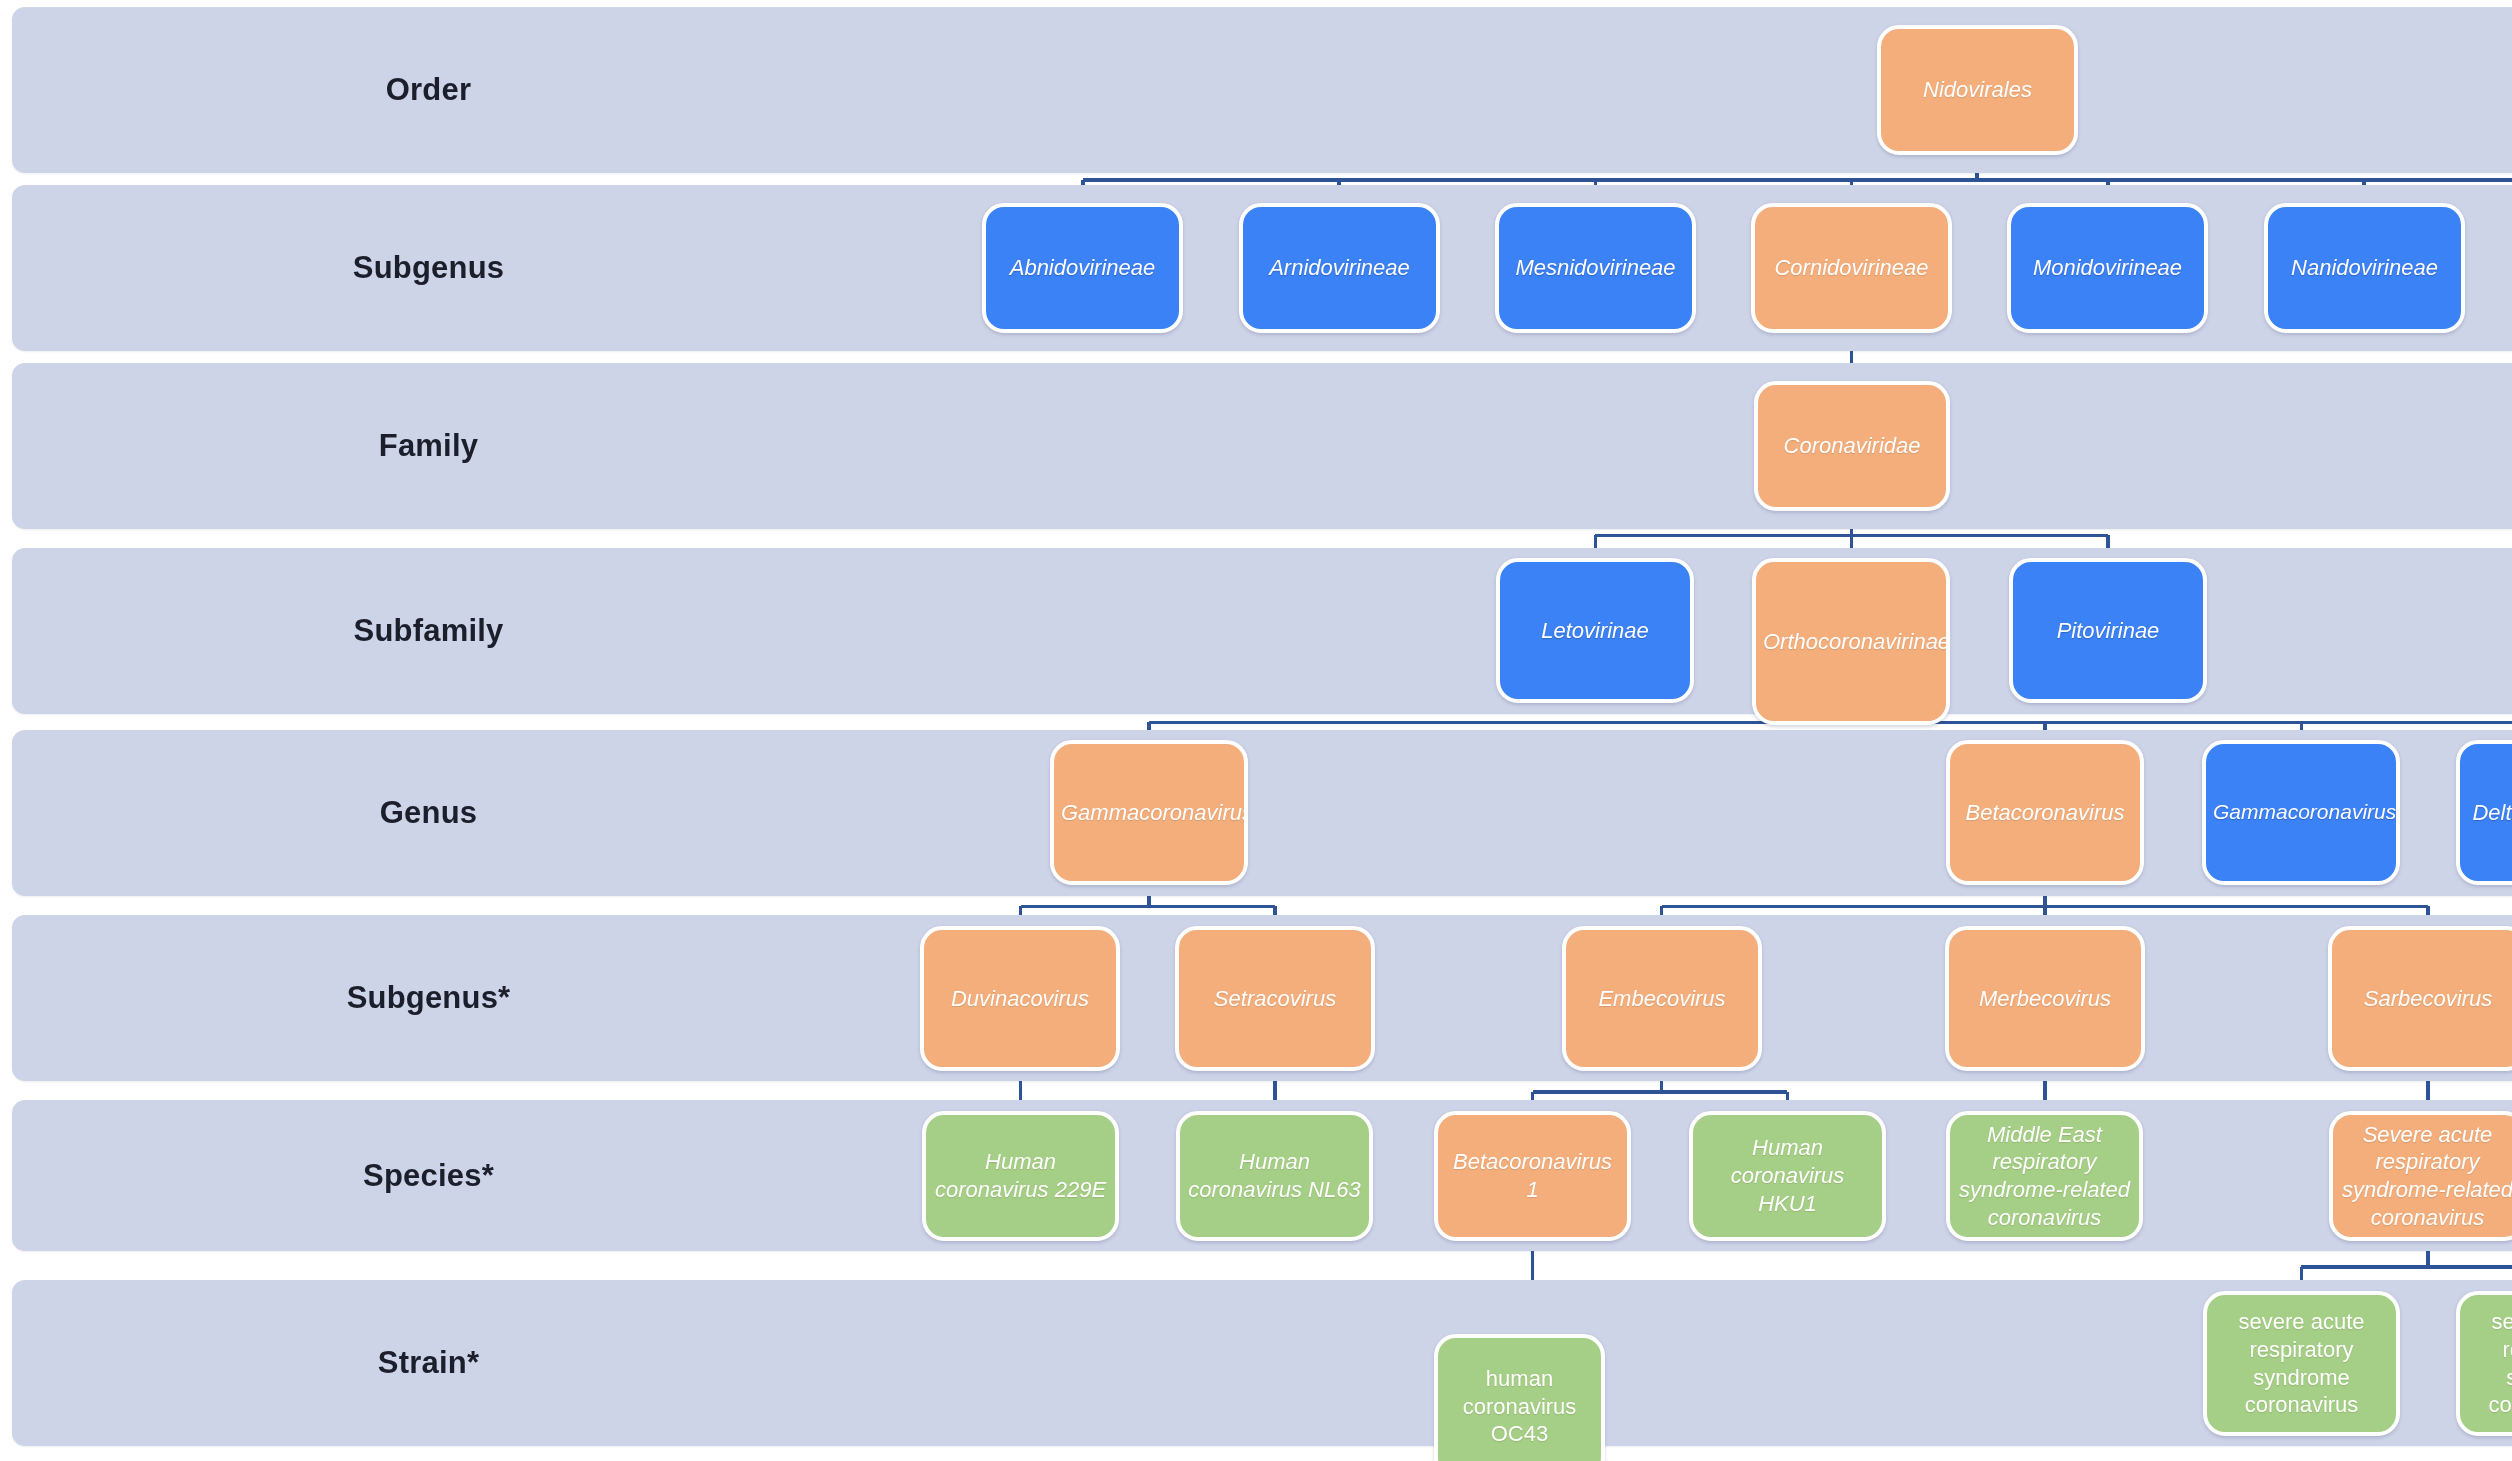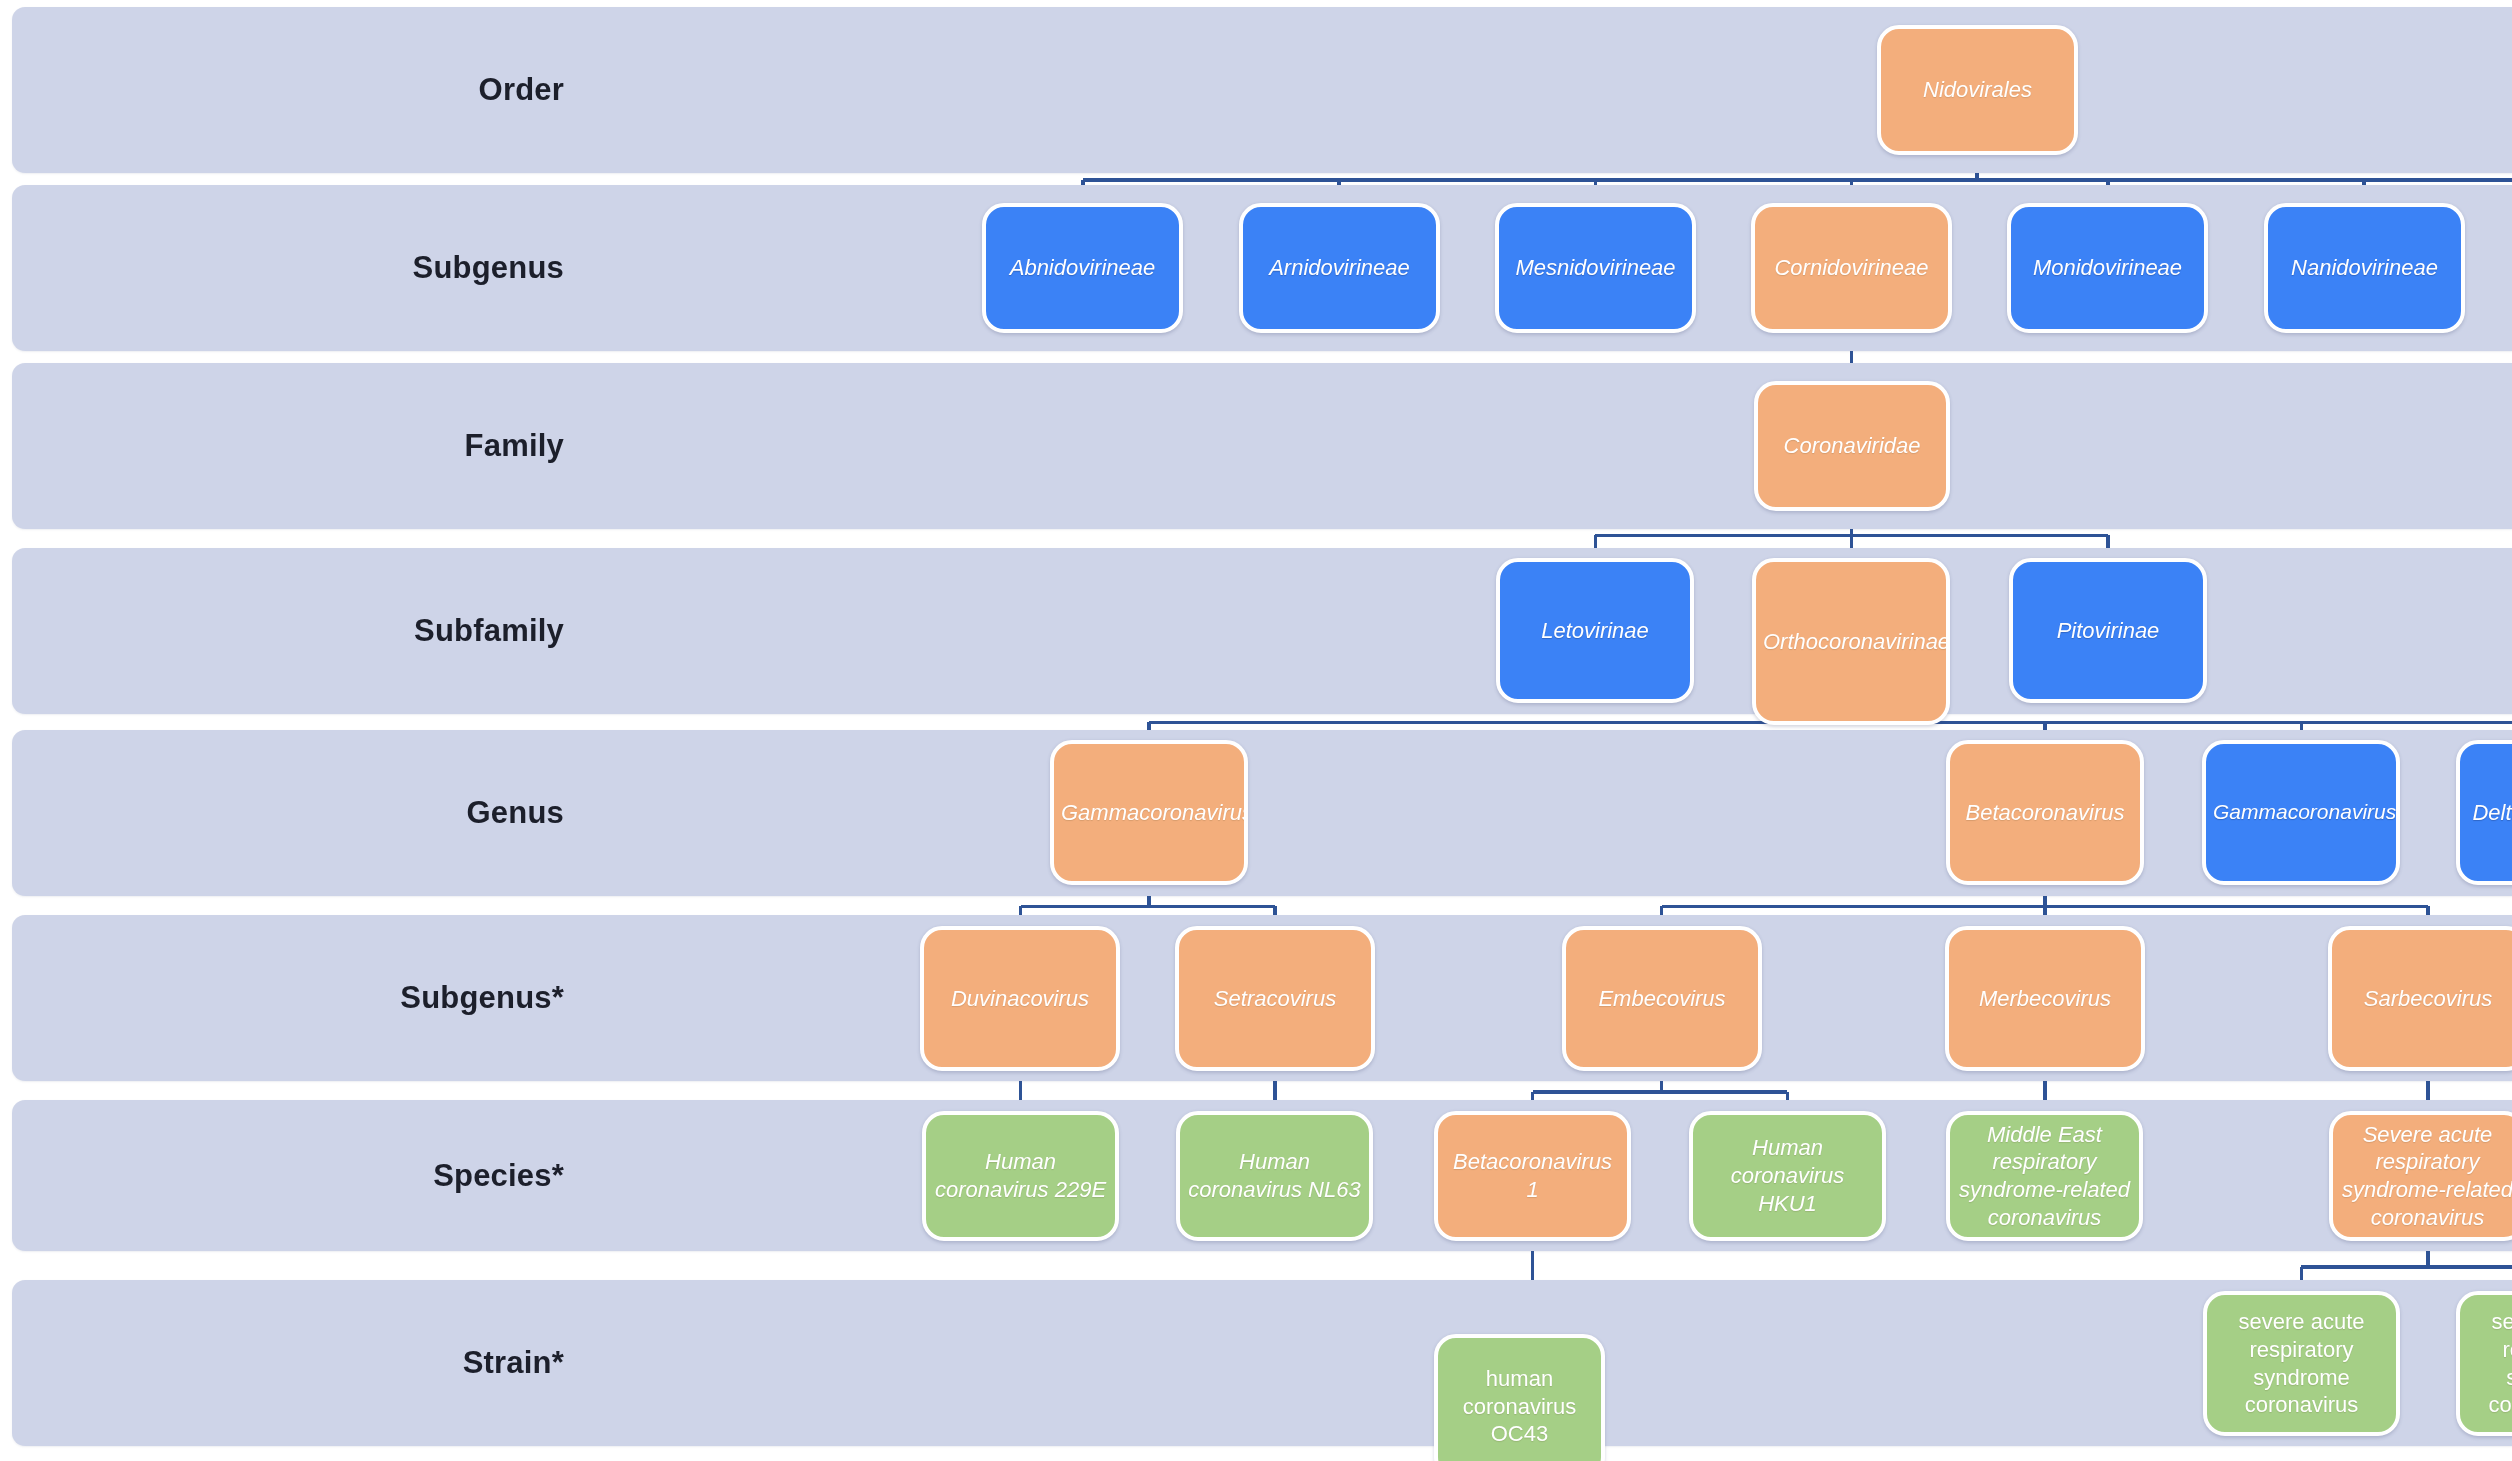--- a/index.html
+++ b/index.html
@@ -26,21 +26,21 @@
   .band-label{
     position:absolute;
     left:281px;
     top:50%;
     transform:translateY(-50%);
     font-size:31px;
     font-weight:600;
     color:#1c1f2b;
     letter-spacing:0.2px;
     white-space:nowrap;
-    text-align:right;
+    text-align:center;
     width:271px;
   }
 
   
   #wires{
     position:absolute;
     left:0; top:0;
     width:3041px;
     height:1462px;
     pointer-events:none;

